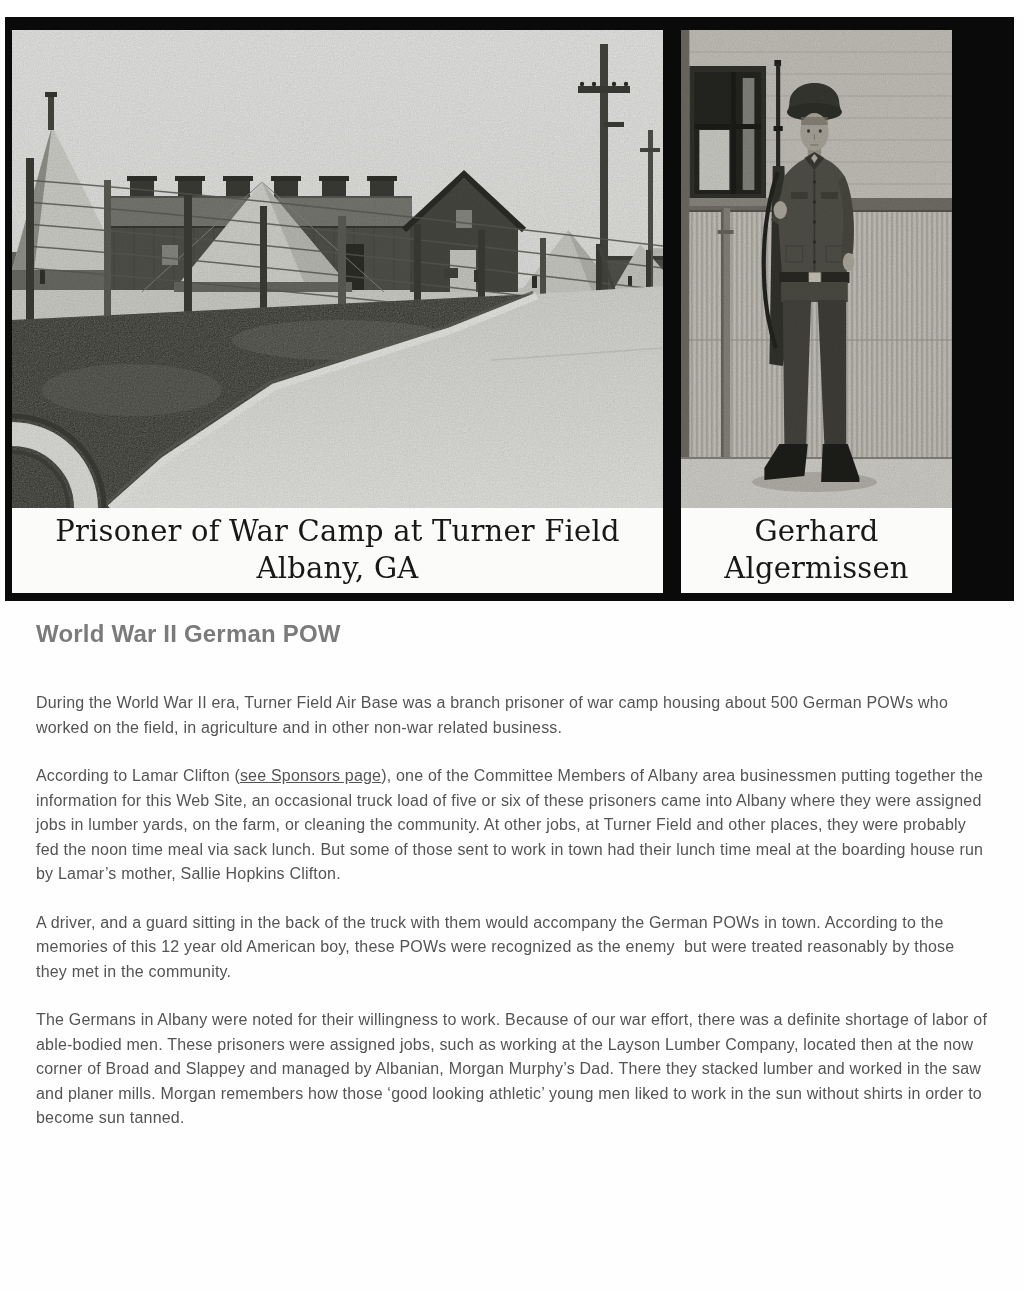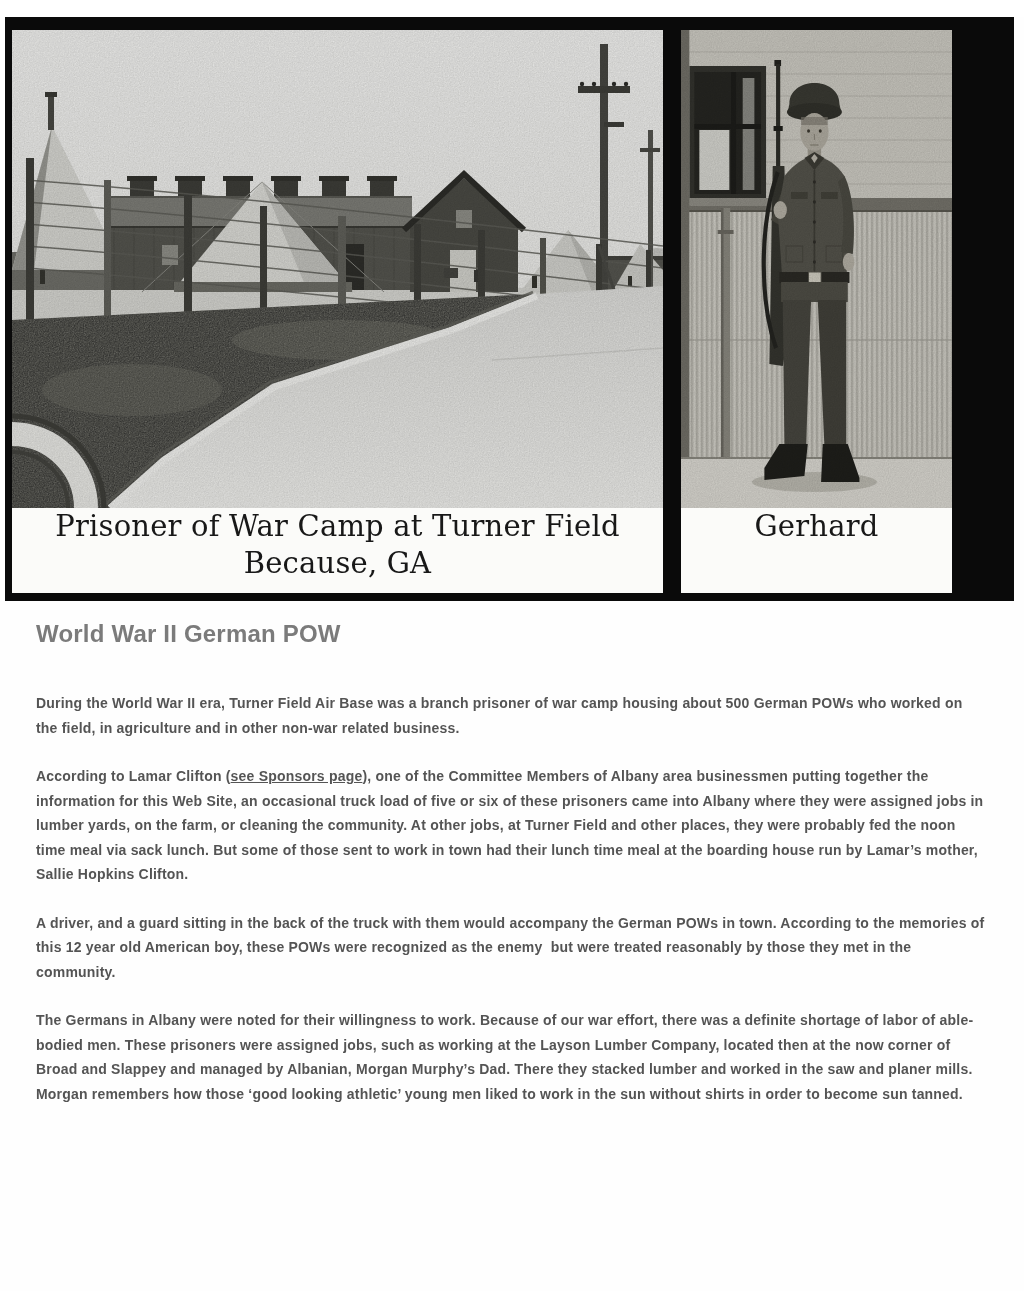--- a/index.html
+++ b/index.html
@@ -17,36 +17,36 @@
   }
   .cell{display:flex;flex-direction:column;background:#fbfbf9;min-width:0;}
   .cell.left{width:651px;}
   .cell.right{width:271px;}
   .cell svg{display:block;width:100%;height:478px;}
   .divider{width:18px;background:#0a0a0a;}
   figure{margin:0;}
   figcaption{
     height:85px;background:#fbfbf9;text-align:center;box-sizing:border-box;
     font-family:"DejaVu Serif","Liberation Serif",serif;color:#181818;
-    font-size:29px;line-height:37px;
+    font-size:29px;line-height:37px;padding-top:5px;
     letter-spacing:0.2px;white-space:nowrap;
   }
   figcaption .cap-line{display:block;}
 
   
   .article{margin:13px 34px 0 36px;}
   .article h1{
     margin:0 0 37px 0;font-family:"Liberation Sans",sans-serif;
     font-weight:600;font-size:24px;line-height:40px;color:#7b7b7b;
     letter-spacing:0.2px;
   }
   .article p{
     margin:0 0 24px 0;width:952px;
-    font-size:14px;line-height:24.5px;color:#545454;
-    letter-spacing:0.2px;font-weight:700;
+    font-size:16px;line-height:24.5px;color:#545454;
+    letter-spacing:0.2px;font-weight:400;
   }
   .article .link{text-decoration:underline;cursor:pointer;text-align:center;}
 </style>
 </head>
 <body>
 
 <div class="page">
 
   <div class="photo-frame">
 
@@ -191,21 +191,21 @@
         <g>
           <circle cx="0" cy="478" r="92" fill="none" stroke="#3f3f3a" stroke-width="5"></circle>
           <circle cx="0" cy="478" r="74" fill="none" stroke="#e9e9e5" stroke-width="24"></circle>
           <circle cx="0" cy="478" r="56" fill="none" stroke="#44443f" stroke-width="4"></circle>
         </g>
 
         <rect width="651" height="478" filter="url(#grainL)" opacity="0.16"></rect>
       </svg>
       <figcaption>
         <span class="cap-line">Prisoner of War Camp at Turner Field</span>
-        <span class="cap-line">Because, GA</span>
+        <span class="cap-line">Albany, GA</span>
       </figcaption>
     </figure>
 
     <div class="divider"></div>
 
     <figure class="cell right">
       <svg viewBox="0 0 325 478" preserveAspectRatio="none" role="img">
         <defs>
           <pattern id="corr" width="6" height="10" patternUnits="userSpaceOnUse">
             <rect width="6" height="10" fill="#c6c4bc"></rect>
@@ -303,20 +303,21 @@
             <circle cx="167" cy="101" r="1.8" fill="#3b382f"></circle>
             <line x1="160" y1="104" x2="160" y2="110" stroke="#8c887d" stroke-width="1.5"></line>
             <line x1="155" y1="115" x2="165" y2="115" stroke="#8c887d" stroke-width="1.5"></line>
           </g>
         </g>
 
         <rect width="325" height="478" filter="url(#grainR)" opacity="0.15"></rect>
       </svg>
       <figcaption>
         <span class="cap-line">Gerhard</span>
+        <span class="cap-line">Algermissen</span>
       </figcaption>
     </figure>
   </div>
 
   <main class="article">
     <h1>World War II German POW</h1>
 
     <p>
       <span>During the World War II era, Turner Field Air Base was a branch prisoner of war camp housing about 500 German POWs who worked on the field, in agriculture and in other non-war related business.</span>
     </p>

